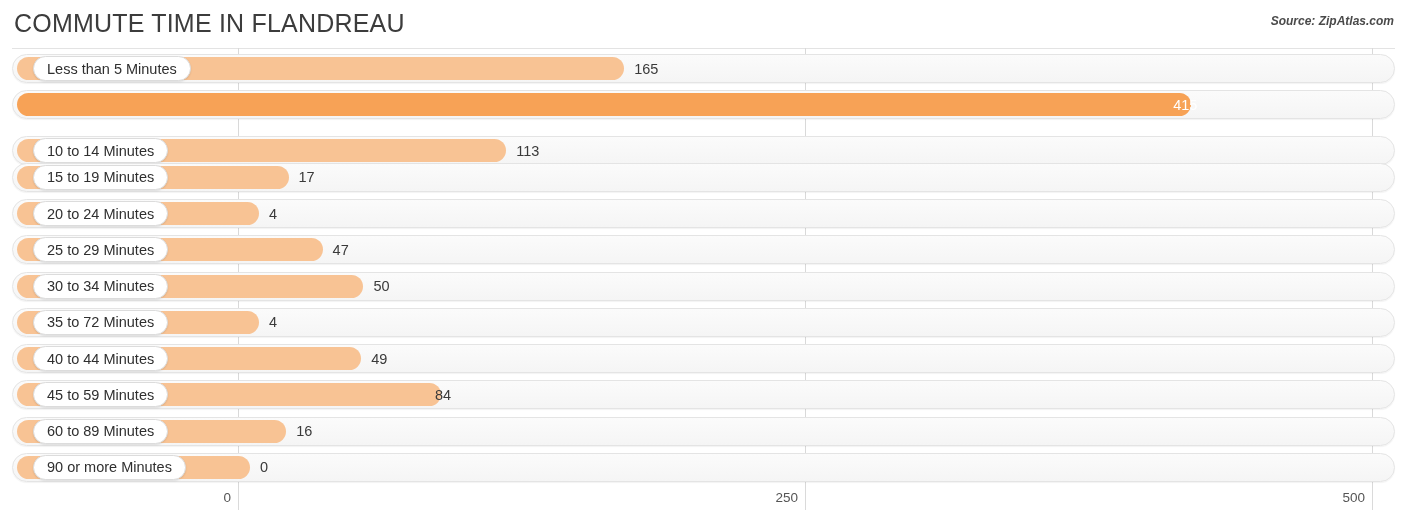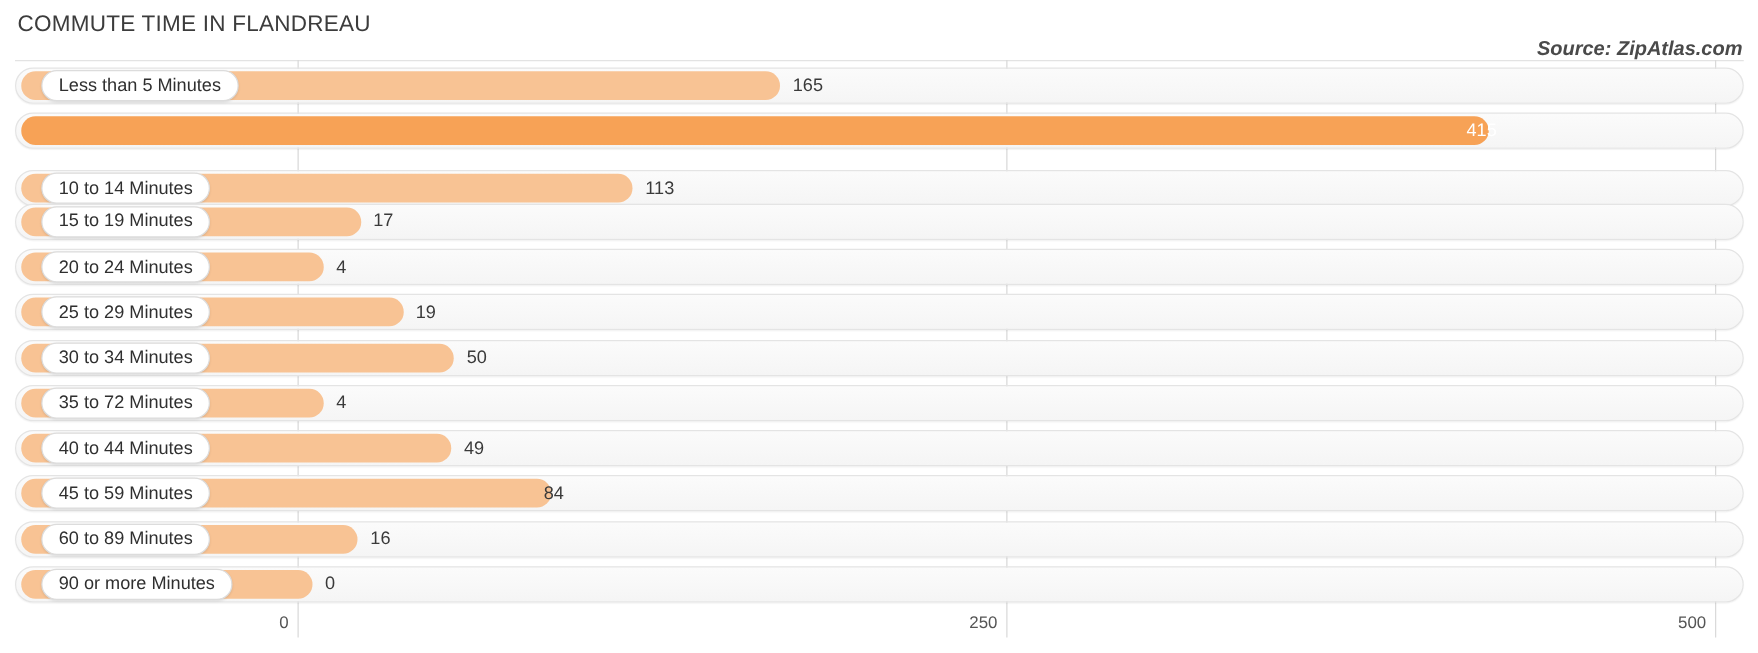--- a/index.html
+++ b/index.html
@@ -7,27 +7,27 @@
     width: 1406px; height: 522px;
     background: #ffffff;
     font-family: "Liberation Sans", sans-serif;
     overflow: hidden;
   }
   #root { position: relative; width: 1406px; height: 522px; }
 
   
   #title {
     position: absolute; left: 14px; top: 9px;
-    font-size: 18px; font-weight: 400; letter-spacing: .2px;
+    font-size: 25px; font-weight: 400; letter-spacing: .2px;
     color: #3c3c3c; white-space: nowrap;
   }
   #source {
     position: absolute; right: 12px; top: 14px;
-    font-size: 16px; font-style: italic; font-weight: bold;
-    color: #4a4a4a; white-space: nowrap; margin-top: 17px;
+    font-size: 12px; font-style: italic; font-weight: bold;
+    color: #4a4a4a; white-space: nowrap;
   }
 
   
   #plot {
     position: absolute; left: 0; top: 48px;
     width: 1406px; height: 440px;
   }
   .gridline {
     position: absolute; top: 0; bottom: 0; width: 1px;
     background: #d9d9d9;
@@ -119,21 +119,21 @@
       <div class="row" style="top: 151.08px;">
         <div class="track"></div>
         <div class="bar" style="width: 242.072px; background: rgb(248, 195, 148);"></div>
         <div class="pill">20 to 24 Minutes</div>
         <div class="val" style="left: 269.072px;">4</div>
       </div>
       <div class="row" style="top: 187.35px;">
         <div class="track"></div>
         <div class="bar" style="width: 305.576px; background: rgb(248, 195, 148);"></div>
         <div class="pill">25 to 29 Minutes</div>
-        <div class="val" style="left: 332.576px;">19</div>
+        <div class="val" style="left: 332.576px;">47</div>
       </div>
       <div class="row" style="top: 223.62px;">
         <div class="track"></div>
         <div class="bar" style="width: 346.4px; background: rgb(248, 195, 148);"></div>
         <div class="pill">30 to 34 Minutes</div>
         <div class="val" style="left: 373.4px;">50</div>
       </div>
       <div class="row" style="top: 259.89px;">
         <div class="track"></div>
         <div class="bar" style="width: 242.072px; background: rgb(248, 195, 148);"></div>

